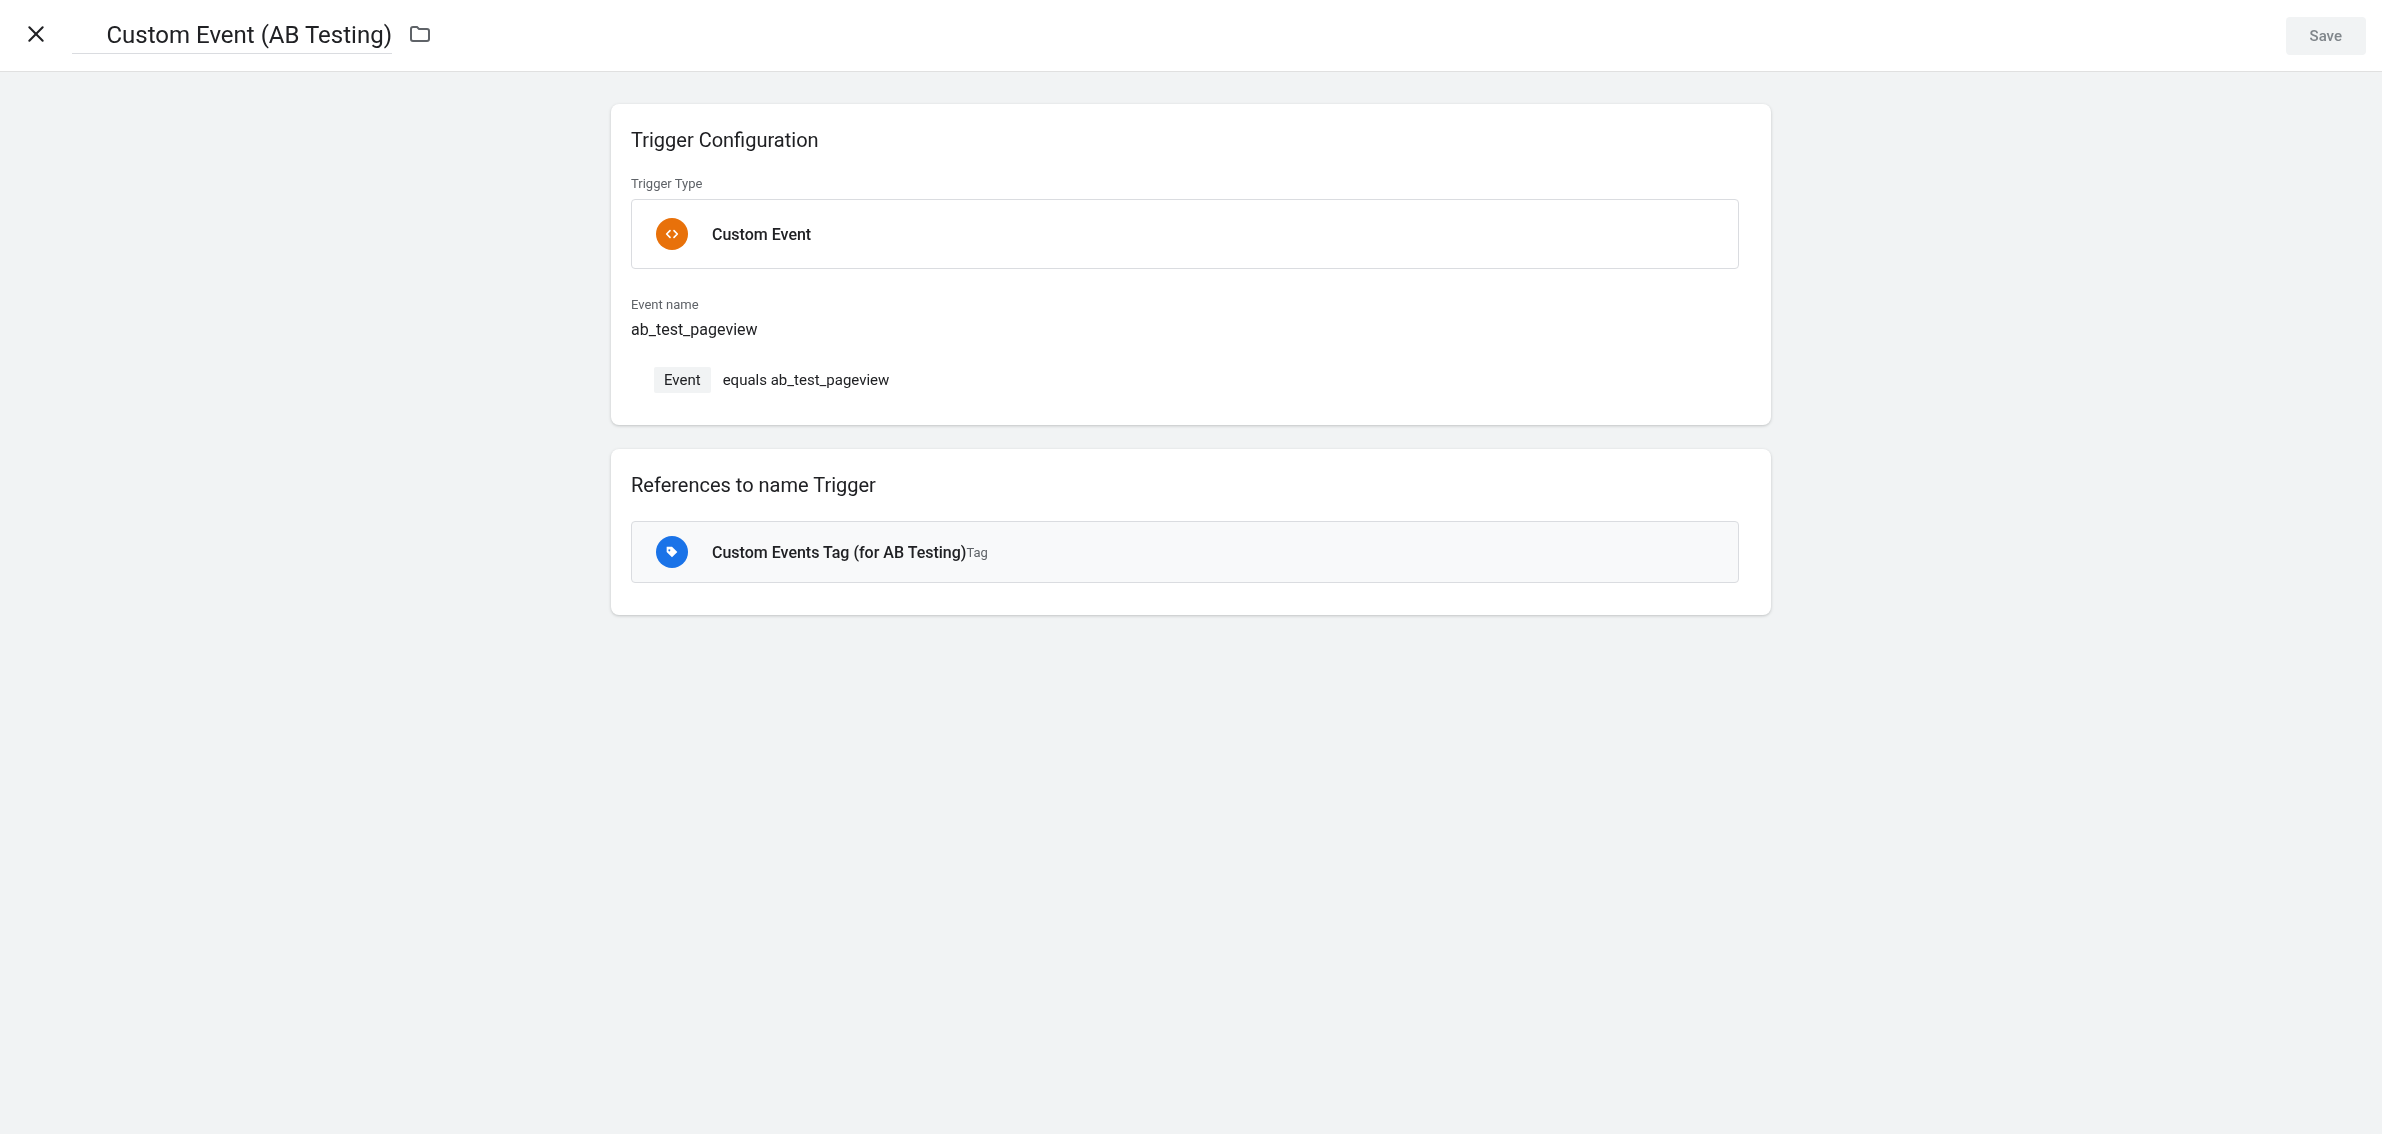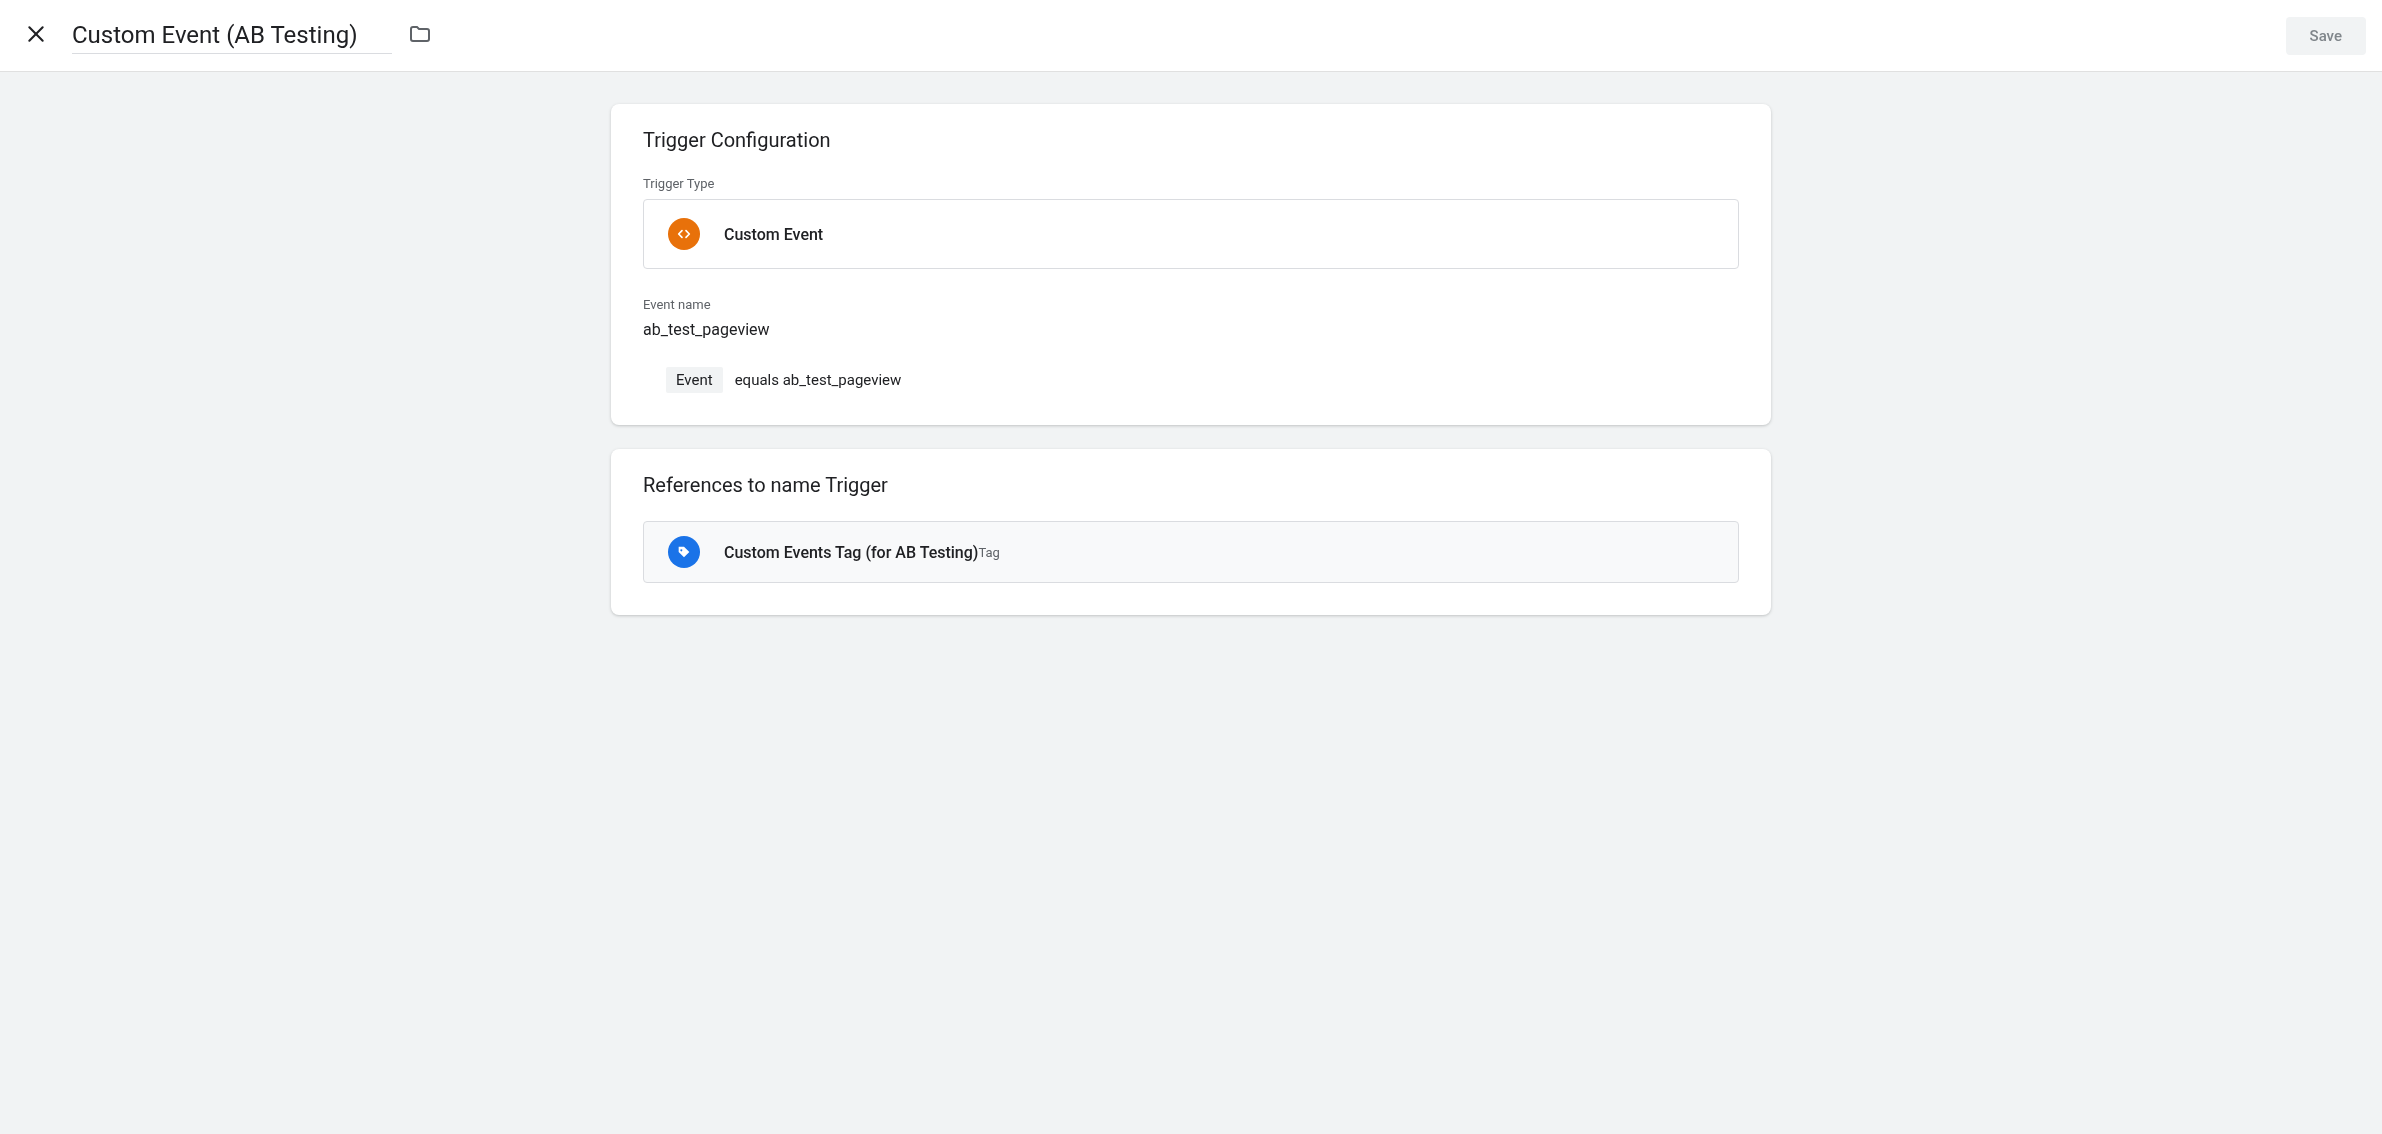--- a/index.html
+++ b/index.html
@@ -31,20 +31,21 @@
   .title-input {
     font-size: 24px;
     color: #202124;
     border: none;
     border-bottom: 1px solid #dadce0;
     padding: 4px 0;
     outline: none;
     background: none;
     min-width: 320px;
     font-family: inherit;
+    text-align: right;
   }
   .folder-icon {
     margin-left: 16px;
     color: #5f6368;
     display: flex;
     align-items: center;
     cursor: pointer;
   }
   .spacer { flex: 1; }
   .save-btn {
@@ -60,21 +61,21 @@
   }
   .content {
     max-width: 1200px;
     margin: 0 auto;
     padding: 32px 20px;
   }
   .card {
     background: #fff;
     border-radius: 8px;
     box-shadow: 0 1px 2px rgba(60,64,67,0.15), 0 1px 3px 1px rgba(60,64,67,0.08);
-    padding: 24px 32px 32px 32px;
+    padding: 24px 32px 32px 20px;
     margin-bottom: 24px;
   }
   .card-title {
     font-size: 20px;
     font-weight: 400;
     color: #202124;
     margin-bottom: 24px;
   }
   .field-label {
     font-size: 13px;

